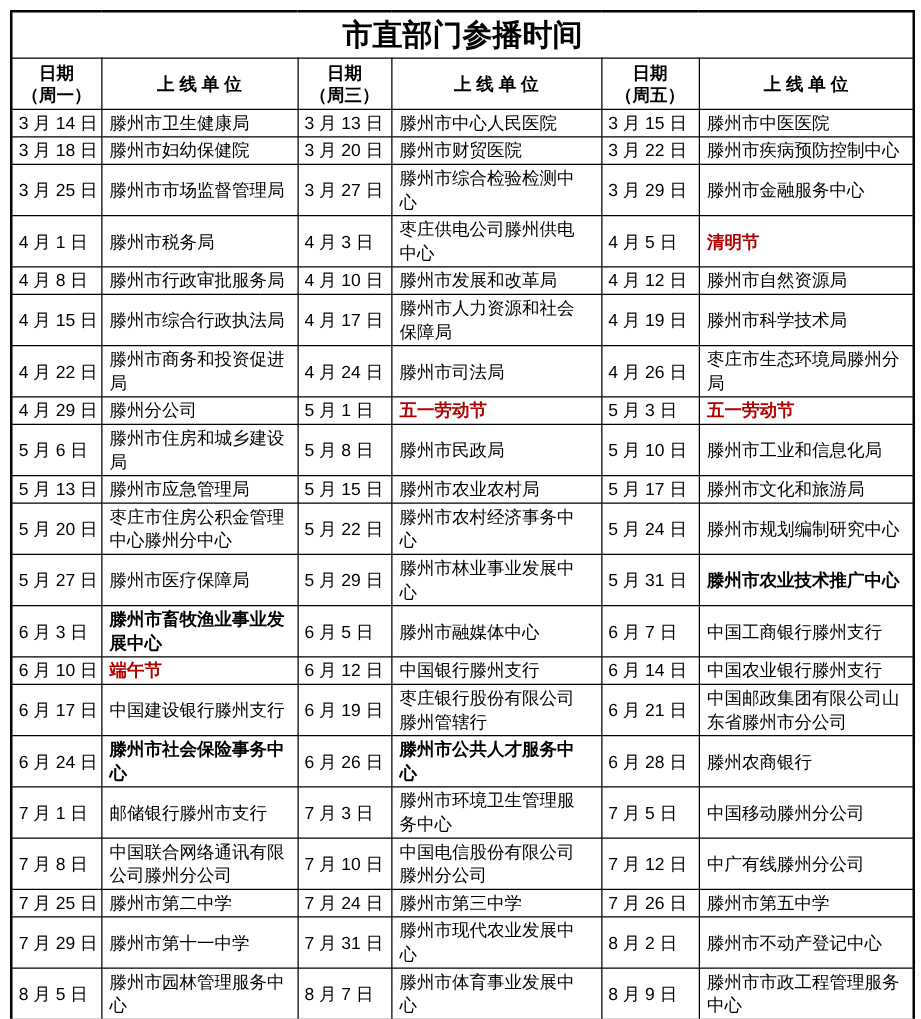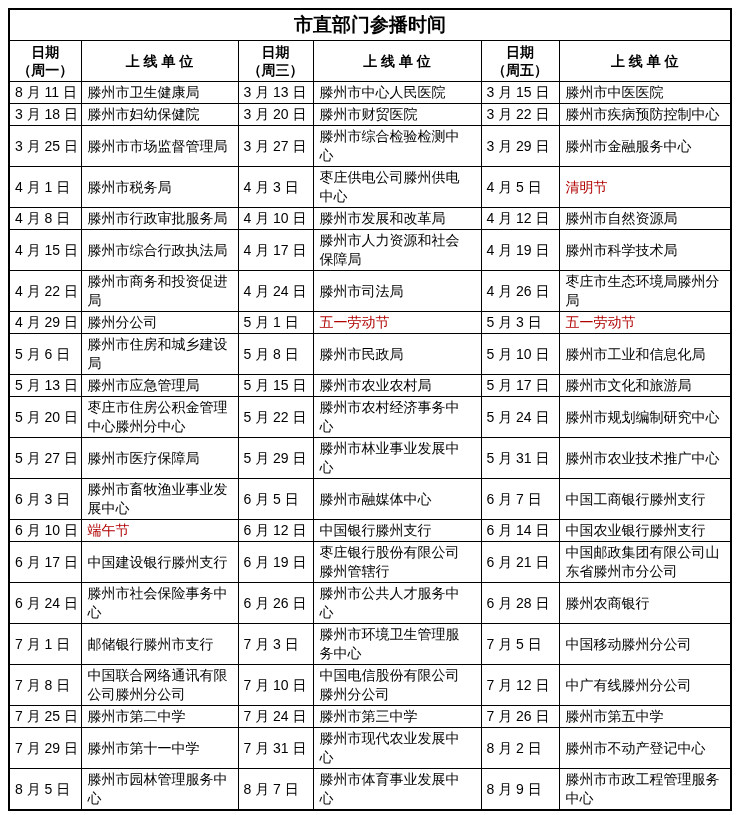--- a/index.html
+++ b/index.html
@@ -21,21 +21,21 @@
     border: 2px solid #000;
   }
   td, th {
     border: 1px solid #000;
     vertical-align: middle;
     overflow: hidden;
   }
   td.title-cell {
     height: 27px;
     text-align: center;
-    font-size: 19px;
+    font-size: 24px;
     font-weight: bold;
     padding: 2px;
   }
   th.col-header {
     height: 38px;
     font-size: 14px;
     font-weight: bold;
     text-align: center;
     padding: 2px 1px;
   }
@@ -49,22 +49,22 @@
     text-align: left;
   }
   td.unit {
     height: 21px;
     font-size: 14px;
     line-height: 19px;
     padding: 1px 3px 1px 6px;
     white-space: pre-line;
     text-align: left;
   }
-  .bold { font-weight: normal; }
-  .holiday { color: var(--holiday-red, #b00000); font-weight: normal; margin-left: 24px; }
+  .bold { font-weight: bold; }
+  .holiday { color: var(--holiday-red, #b00000); font-weight: bold; margin-left: 24px; }
 </style>
 </head>
 <body>
 
 <div class="page">
   <table class="schedule">
     <colgroup>
       <col style="width:72px">
         <col style="width:157px">
       <col style="width:75px">
@@ -95,21 +95,21 @@
           <span class="hline">日期</span>
           <span class="hline">（周五）</span>
         </th>
         <th class="col-header">
           <span class="hline">上 线 单 位</span>
         </th>
       </tr>
     </thead>
     <tbody>
         <tr>
-          <td class="date">8 月 11 日</td>
+          <td class="date">3 月 14 日</td>
           <td class="unit">滕州市卫生健康局</td>
           <td class="date">3 月 13 日</td>
           <td class="unit">滕州市中心人民医院</td>
           <td class="date">3 月 15 日</td>
           <td class="unit">滕州市中医医院</td>
         </tr>
         <tr>
           <td class="date">3 月 18 日</td>
           <td class="unit">滕州市妇幼保健院</td>
           <td class="date">3 月 20 日</td>

